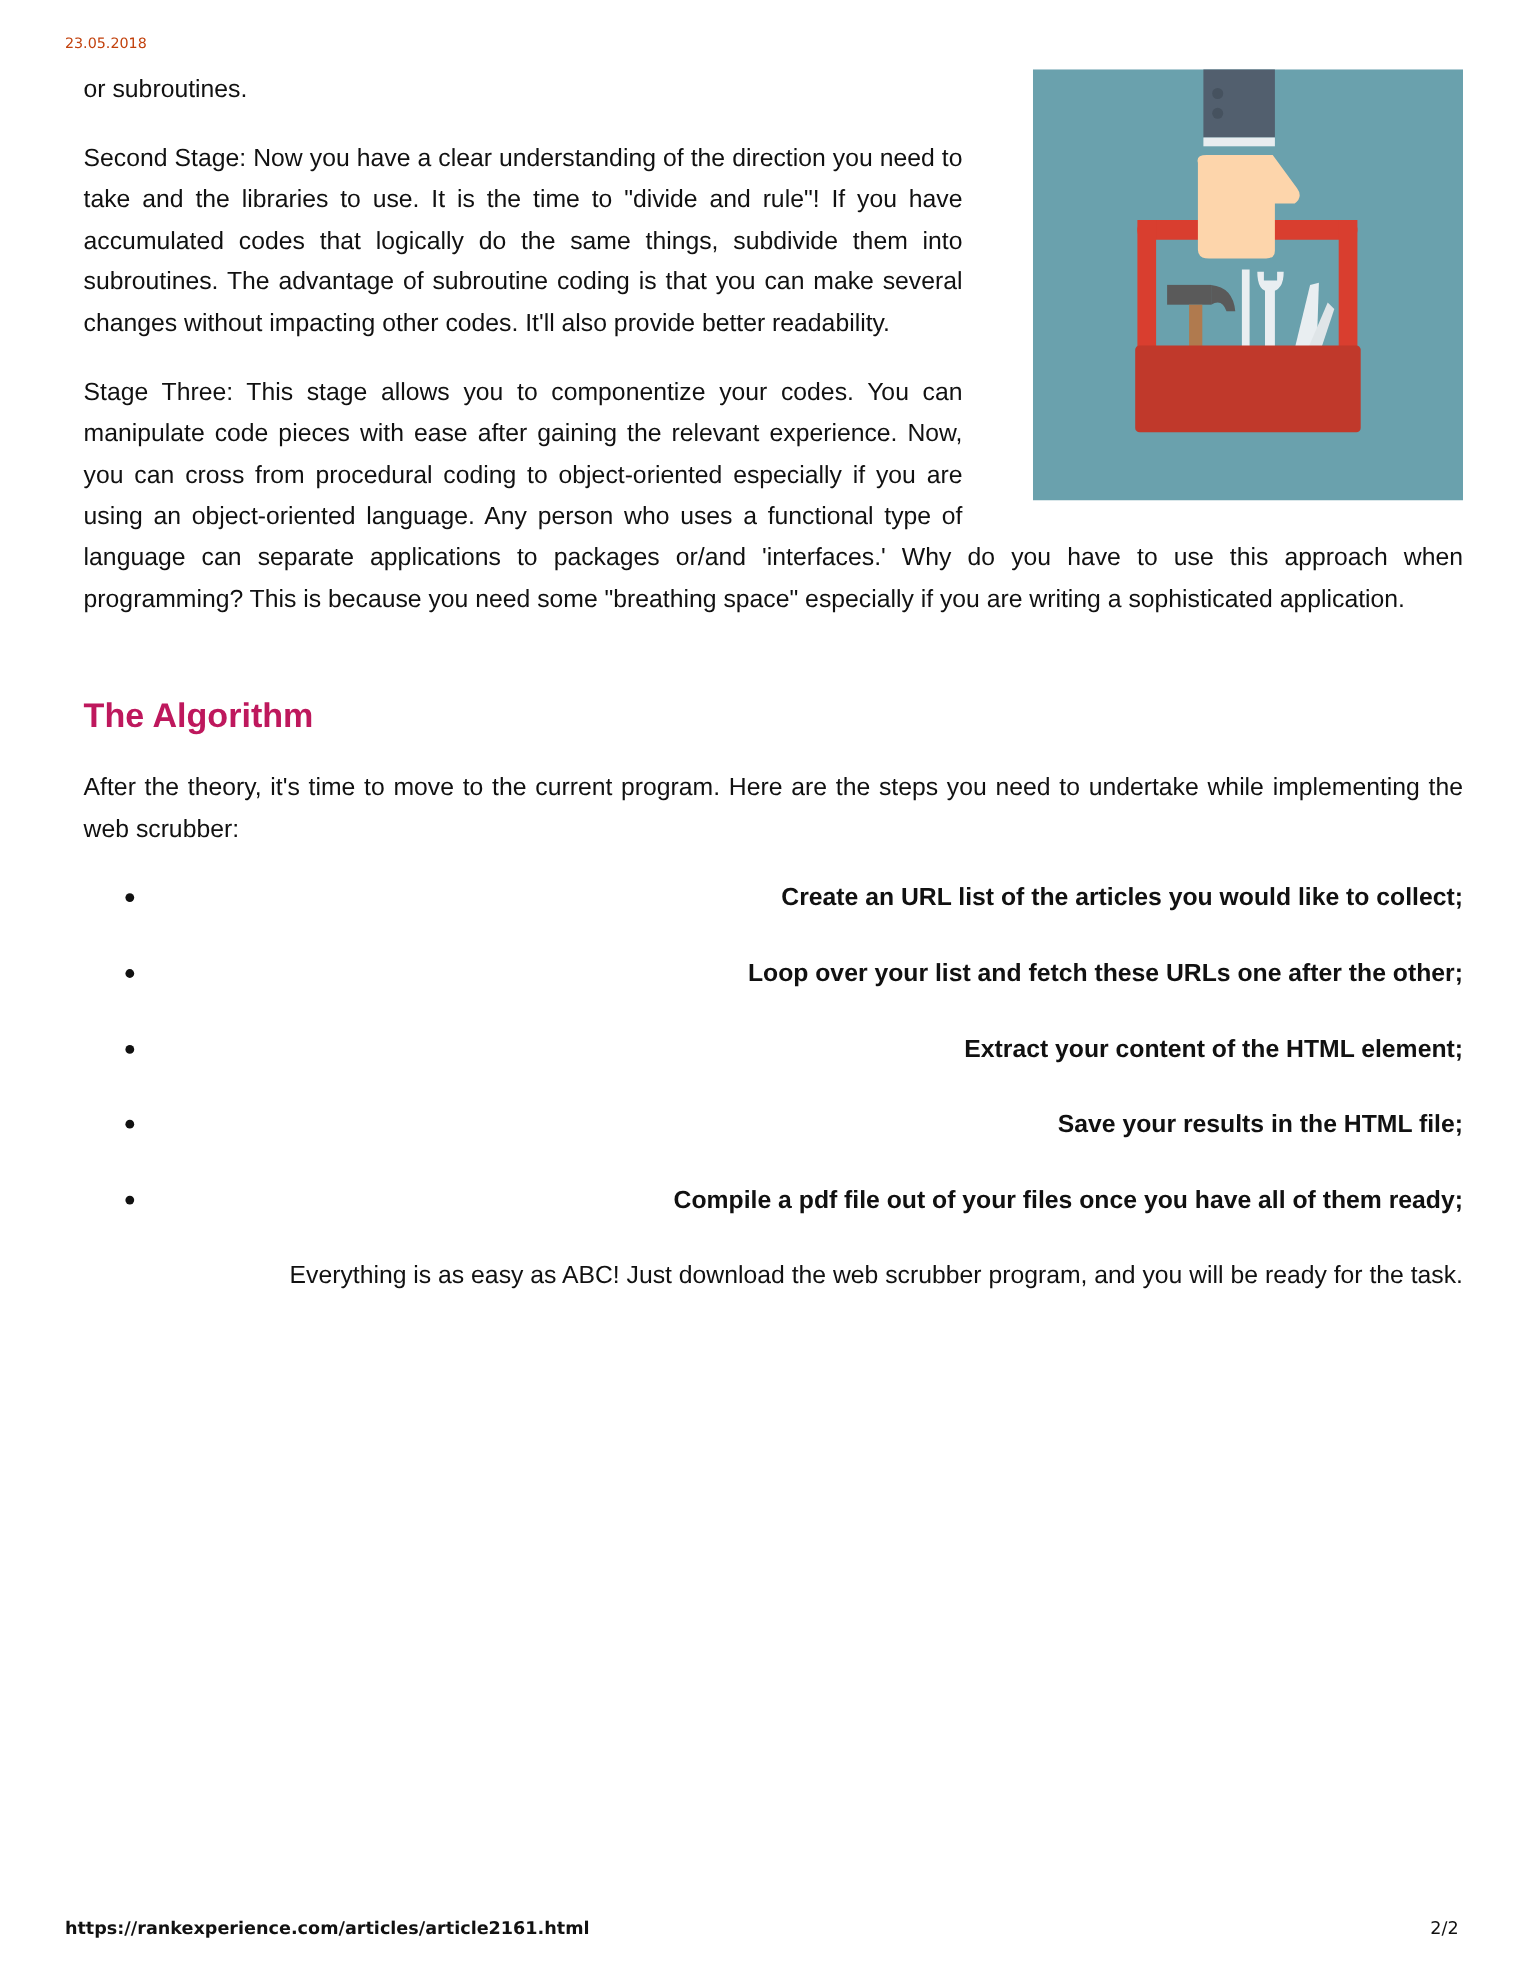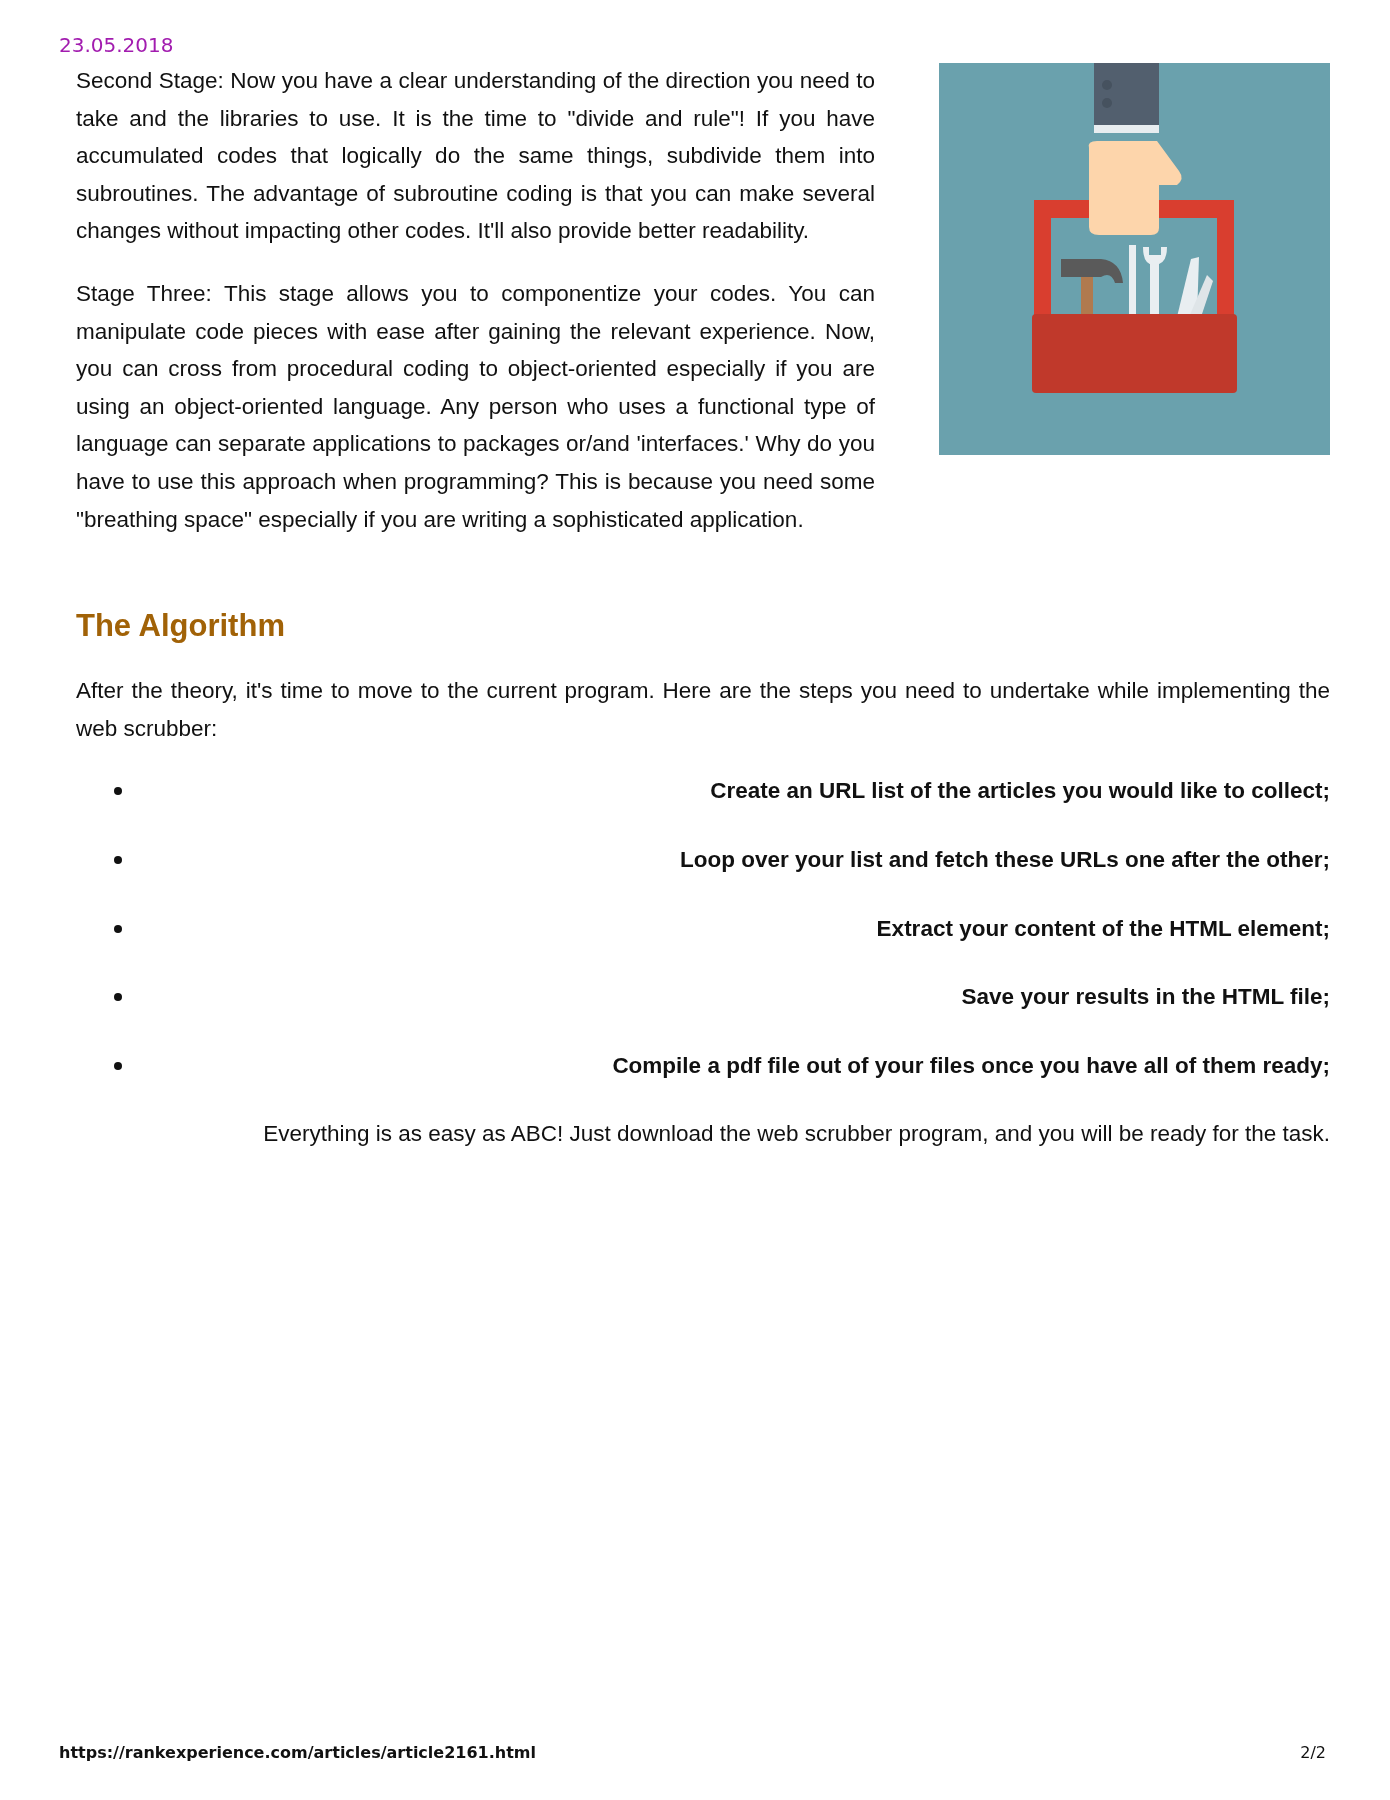--- a/index.html
+++ b/index.html
@@ -1,19 +1,19 @@
 <!DOCTYPE html>
 <html><head>
 <meta charset="utf-8">
 <style>
   html, body { margin: 0; padding: 0; background: #ffffff; }
   body { width: 1390px; height: 1800px; position: relative; overflow: hidden; color: #111111; }
   .print-header-date {
     position: absolute; left: 59px; top: 33px;
-    font-family: "DejaVu Sans", sans-serif; font-size: 20px; color: #a21caf;
+    font-family: "DejaVu Sans", sans-serif; font-size: 13px; color: #c2410c;
   }
   .print-footer-url {
     position: absolute; left: 59px; top: 1743px;
     font-family: "DejaVu Sans", sans-serif; font-size: 16px; color: #111; font-weight: bold;
   }
   .print-footer-page {
     position: absolute; right: 64px; top: 1743px;
     font-family: "DejaVu Sans", sans-serif; font-size: 16px; color: #111;
   }
   .content {
@@ -23,21 +23,21 @@
   }
   .content p { margin: 0 0 25px 0; }
   .content p.first { margin-bottom: 25px; }
   .figure {
     float: right; width: 391px; height: 392px; margin: 1px 0 10px 64px;
   }
   .figure svg { display: block; width: 391px; height: 392px; }
   h2.section-heading {
     clear: both;
     font-family: "Liberation Sans", sans-serif; font-weight: bold;
-    font-size: 31px; line-height: 40px; margin: 68px 0 26px 0; color: #a16207;
+    font-size: 31px; line-height: 40px; margin: 68px 0 26px 0; color: #be185d;
   }
   ul.steps { margin: 0 0 18px 0; padding: 0 0 0 63px; list-style: none; }
   ul.steps li { position: relative; margin: 0 0 31px 0; text-align: right; font-weight: bold; }
   ul.steps li .bullet {
     position: absolute; left: -25px; top: 15px; width: 8px; height: 8px;
     background: #111; border-radius: 50%;
   }
   .closing { text-align: right; }
 </style>
 </head>
@@ -70,20 +70,21 @@
       <rect x="211" y="198" width="9" height="56" fill="#e9eef1"></rect>
       <path d="M204 184 Q204 202 215 202 Q228 202 228 184 L222 184 L222 192 L210 192 L210 184 Z" fill="#e9eef1"></path>
 
       <path d="M238 254 L252 196 L260 194 L258 254 Z" fill="#e9eef1"></path>
       <path d="M250 254 L268 212 L274 218 L262 254 Z" fill="#dfe5e8"></path>
 
       <rect id="fig-box" x="93" y="251" width="205" height="79" rx="4" fill="#c0392b"></rect>
     </svg>
   </div>
 
+  <p class="first">or subroutines.</p>
   <p>Second Stage: Now you have a clear understanding of the direction you need to take and the libraries to use. It is the time to "divide and rule"! If you have accumulated codes that logically do the same things, subdivide them into subroutines. The advantage of subroutine coding is that you can make several changes without impacting other codes. It'll also provide better readability.</p>
   <p>Stage Three: This stage allows you to componentize your codes. You can manipulate code pieces with ease after gaining the relevant experience. Now, you can cross from procedural coding to object-oriented especially if you are using an object-oriented language. Any person who uses a functional type of language can separate applications to packages or/and 'interfaces.' Why do you have to use this approach when programming? This is because you need some "breathing space" especially if you are writing a sophisticated application.</p>
 
   <h2 class="section-heading">The Algorithm</h2>
 
   <p>After the theory, it's time to move to the current program. Here are the steps you need to undertake while implementing the web scrubber:</p>
 
   <ul class="steps">
     <li><span class="bullet"></span><span>Create an URL list of the articles you would like to collect;</span></li>
     <li><span class="bullet"></span><span>Loop over your list and fetch these URLs one after the other;</span></li>

